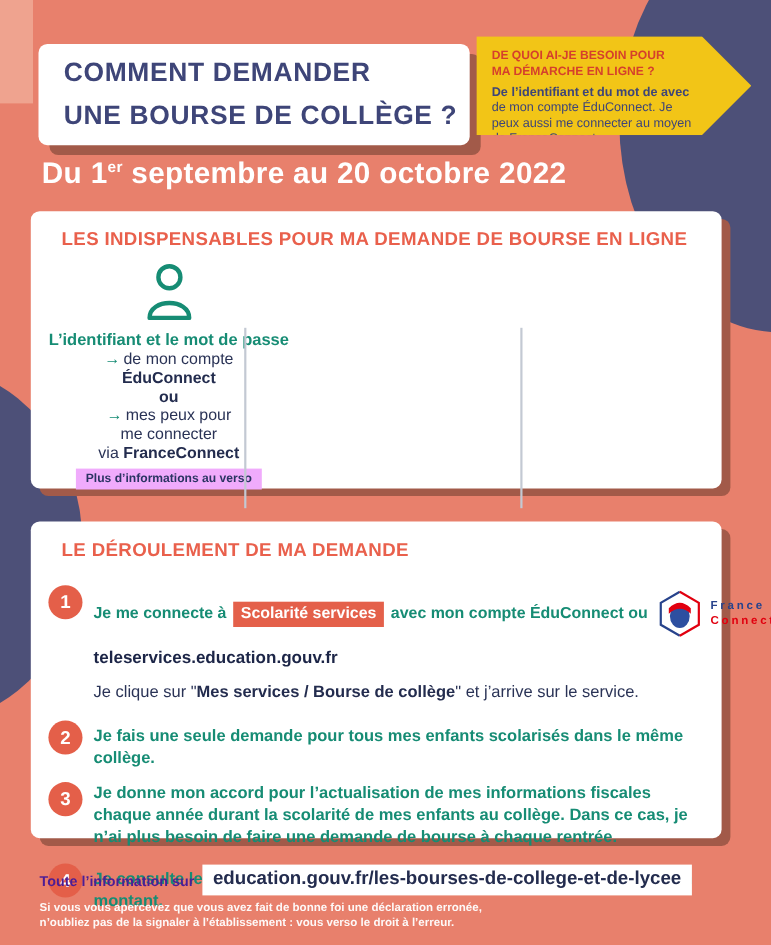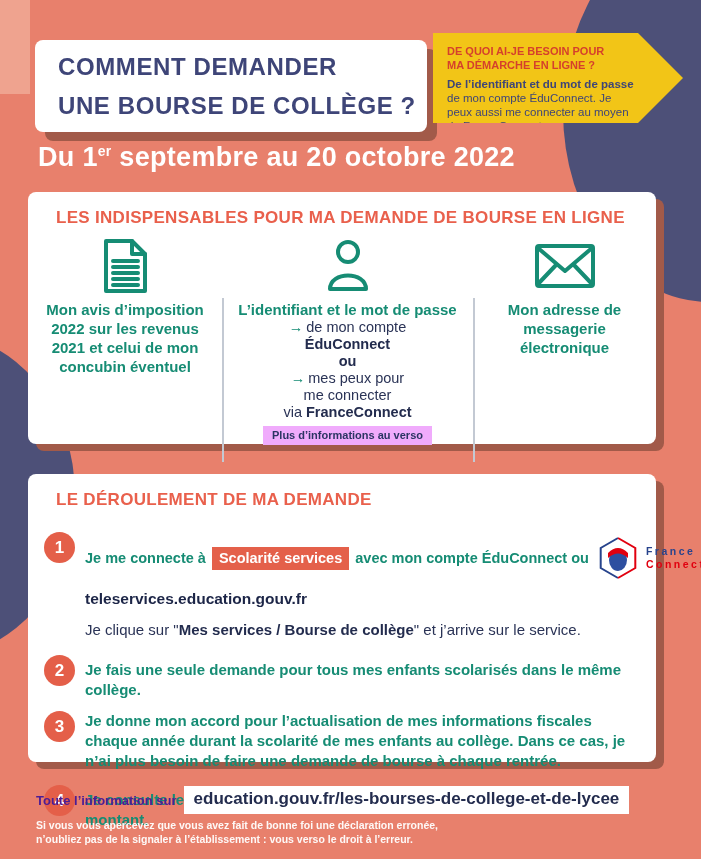--- a/index.html
+++ b/index.html
@@ -96,68 +96,48 @@
   <div class="title-line">UNE BOURSE DE COLLÈGE ?</div>
 </div>
 
 <div class="date-line"><span>Du 1</span><sup>er</sup><span> septembre au 20 octobre 2022</span></div>
 
 <div class="need-box">
   <div class="nb-heading">
     <div>DE QUOI AI-JE BESOIN POUR</div>
     <div>MA DÉMARCHE EN LIGNE ?</div>
   </div>
-  <div class="nb-body"><b>De l’identifiant et du mot de passe</b><span> de mon compte ÉduConnect. Je peux aussi me connecter au moyen de FranceConnect.</span></div>
+  <div class="nb-body"><b>De l’identifiant et du mot de avec</b><span> de mon compte ÉduConnect. Je peux aussi me connecter au moyen de FranceConnect.</span></div>
   <div class="nb-more">Plus d’informations au verso.</div>
 </div>
 
 <section class="card card1">
   <div class="card-heading">LES INDISPENSABLES POUR MA DEMANDE DE BOURSE EN LIGNE</div>
   <div class="cols">
     <div class="vdiv vdiv-1"></div>
     <div class="vdiv vdiv-2"></div>
 
-    <div class="col col-1">
-      <div class="icon-box">
-        <svg width="50" height="56" viewBox="0 0 50 56" fill="none" stroke="#168c74" stroke-width="4" stroke-linejoin="round" stroke-linecap="round">
-          <path d="M6 3 H32 L45 16 V53 H6 Z"></path>
-          <path d="M32 3 V16 H45"></path>
-          <path d="M13 23 H38 M13 29 H38 M13 35 H38 M13 41 H38 M13 47 H38"></path>
-        </svg>
-      </div>
-      <div class="green-text">Mon avis d’imposition 2022 sur les revenus 2021 et celui de mon concubin éventuel</div>
-    </div>
 
     <div class="col col-2">
       <div class="icon-box">
         <svg width="52" height="54" viewBox="0 0 52 54" fill="none" stroke="#168c74" stroke-width="4" stroke-linejoin="round" stroke-linecap="round">
           <circle cx="26" cy="13" r="10"></circle>
           <path d="M8 50 C8 32, 44 32, 44 50 Z"></path>
         </svg>
       </div>
       <div class="green-text">L’identifiant et le mot de passe</div>
       <div class="c2-line"><span class="arrow">→</span><span>de mon compte</span></div>
       <div class="c2-line c2-bold">ÉduConnect</div>
       <div class="c2-line c2-bold">ou</div>
       <div class="c2-line"><span class="arrow">→</span><span>mes peux pour</span></div>
       <div class="c2-line">me connecter</div>
       <div class="c2-line"><span>via </span><span class="c2-bold">FranceConnect</span></div>
       <span class="chip-yellow">Plus d’informations au verso</span>
     </div>
 
-    <div class="col col-3">
-      <div class="icon-box">
-        <svg width="62" height="46" viewBox="0 0 62 46" fill="none" stroke="#168c74" stroke-width="4" stroke-linejoin="round" stroke-linecap="round">
-          <rect x="3" y="3" width="56" height="40" rx="2"></rect>
-          <path d="M4 5 L31 28 L58 5"></path>
-          <path d="M4 41 L22 22 M58 41 L40 22"></path>
-        </svg>
-      </div>
-      <div class="green-text">Mon adresse de messagerie électronique</div>
-    </div>
   </div>
 </section>
 
 <section class="card card2">
   <div class="card-heading">LE DÉROULEMENT DE MA DEMANDE</div>
   <div class="steps">
 
     <div class="step step-1">
       <div class="badge">1</div>
       <div class="step-body">

